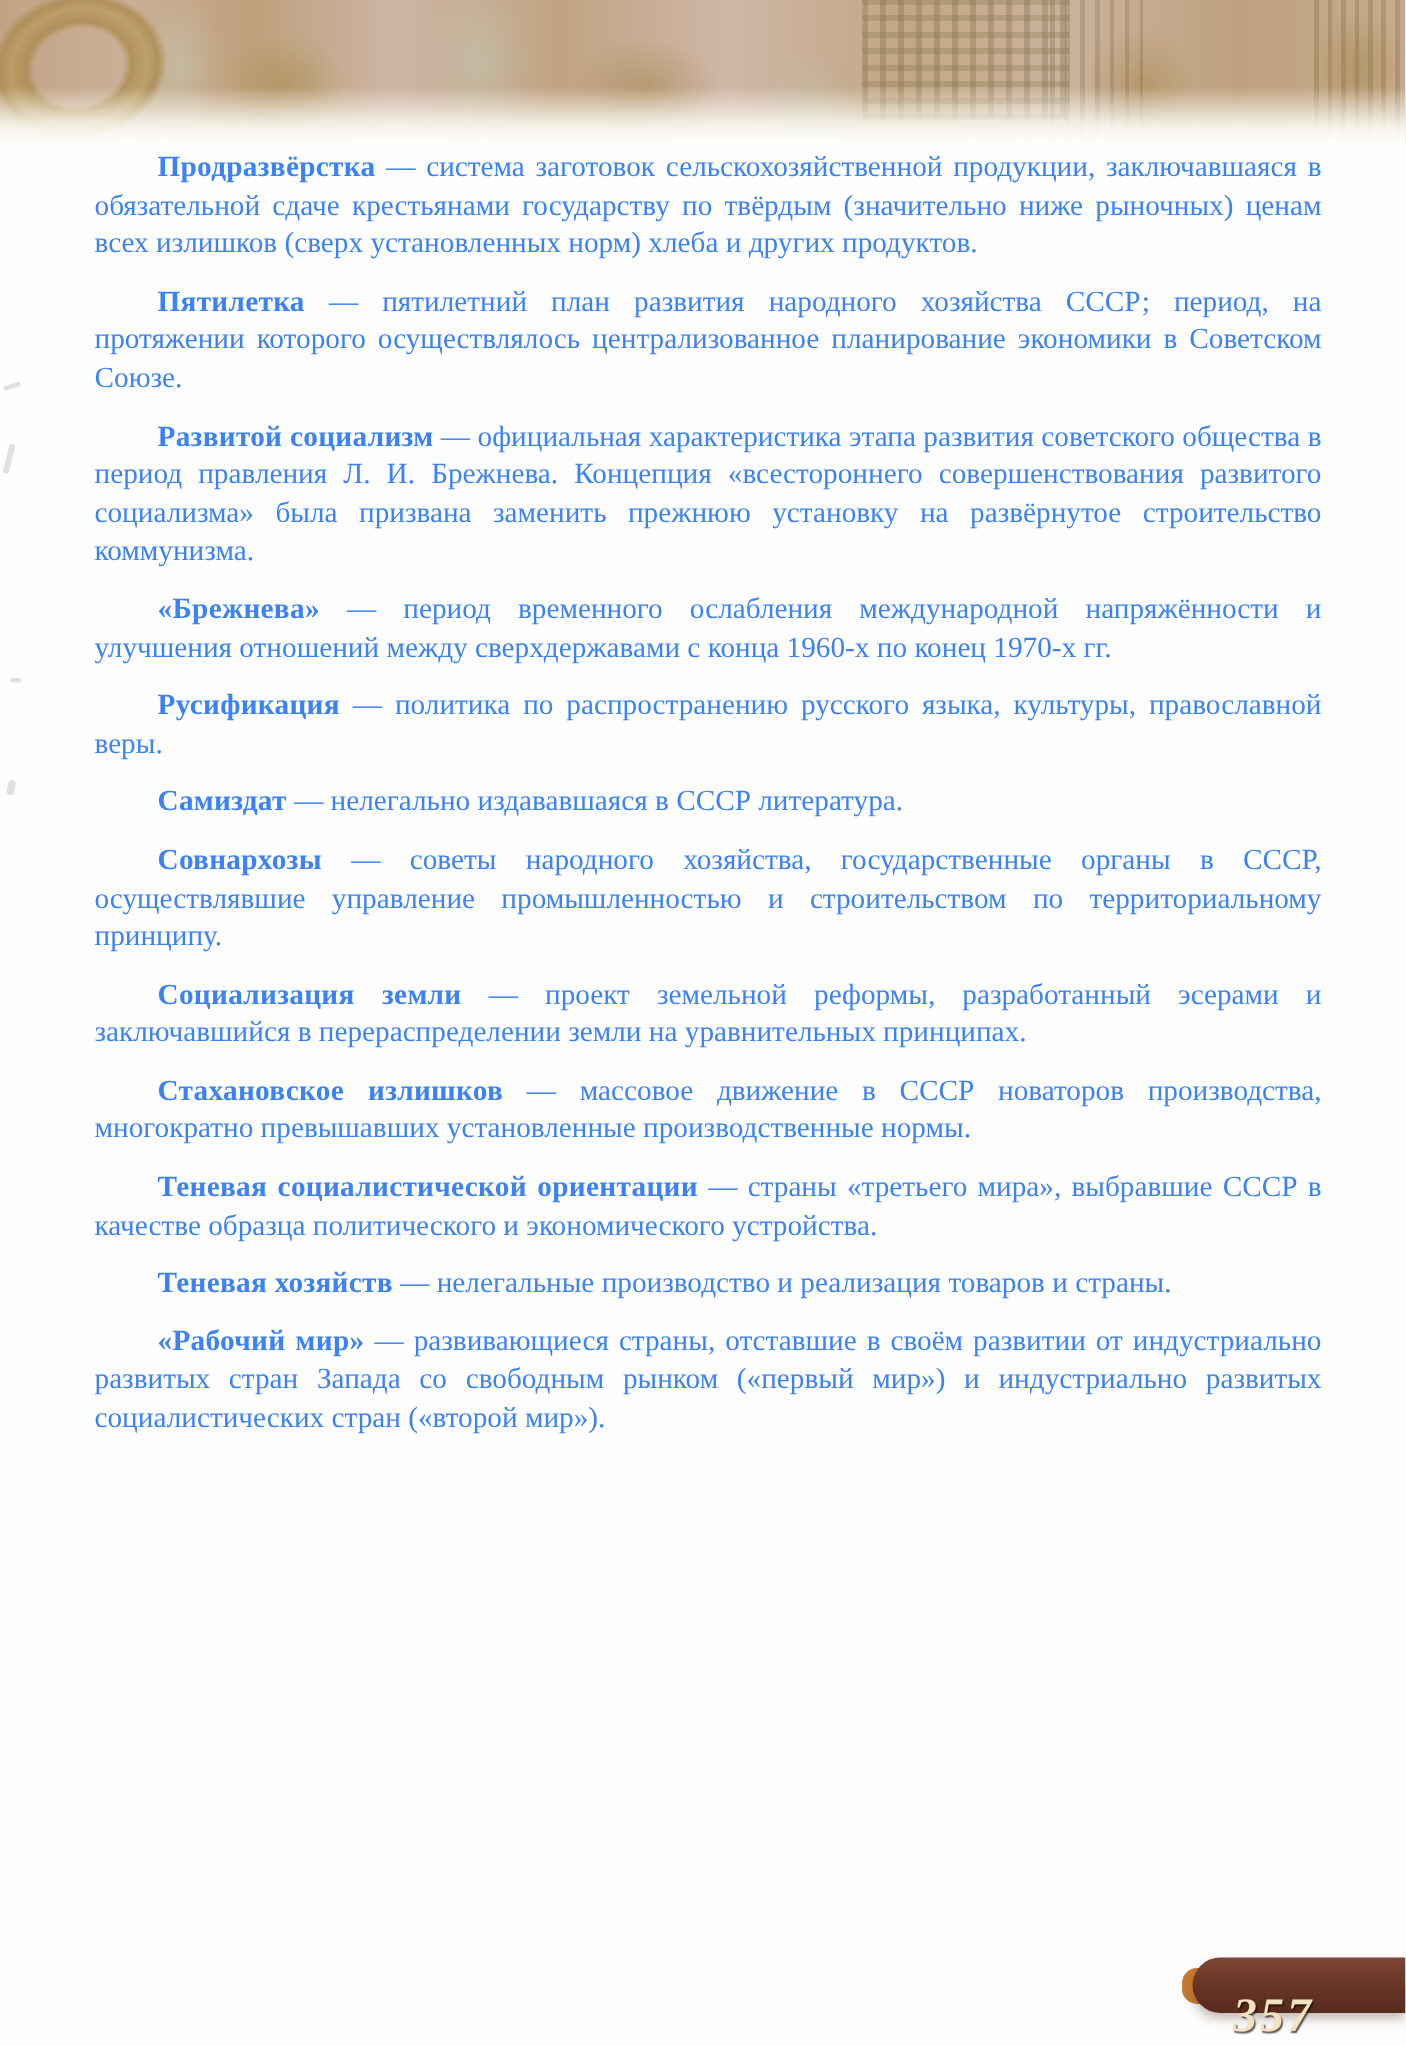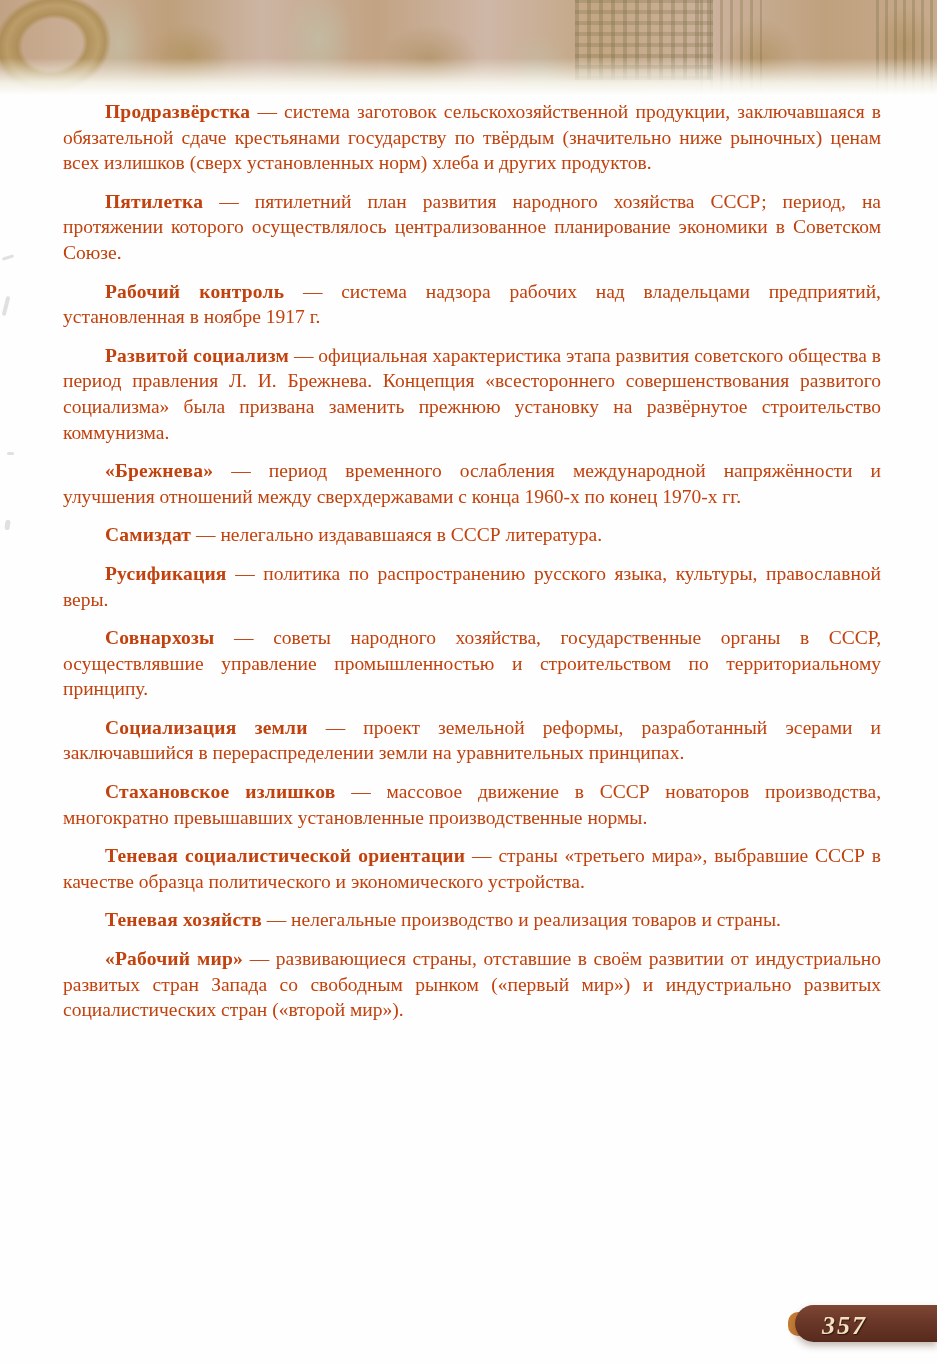--- a/index.html
+++ b/index.html
@@ -69,21 +69,21 @@
   .scan-mark { position: absolute; background: #c6c6c6; opacity: .55; border-radius: 2px; }
   .sm1 { left: 2px;  top: 256px; width: 12px; height: 3px;  transform: rotate(-18deg); }
   .sm2 { left: 4px;  top: 296px; width: 4px;  height: 20px; transform: rotate(14deg); }
   .sm3 { left: 7px;  top: 452px; width: 7px;  height: 3px; }
   .sm4 { left: 5px;  top: 520px; width: 5px;  height: 10px; transform: rotate(8deg); }
 
   
   .content {
     position: absolute; top: 99px; left: 63px;
     width: 818px;
-    color: #c2410c;
+    color: #3b82f6;
   }
   p.entry {
     margin: 0 0 13px 0;
     font-size: 19.5px;
     line-height: 25.6px;
     text-align: justify;
     text-indent: 42px;
   }
   p.entry b { font-weight: bold; letter-spacing: .2px; }
 
@@ -99,24 +99,24 @@
     border-radius: 10px 0 0 10px;
   }
   .badge-bar {
     position: absolute; left: 8px; top: 2px;
     width: 142px; height: 37px;
     border-radius: 19px 0 0 19px;
     background: linear-gradient(180deg, #7e4634 0%, #6a3728 45%, #572a1d 100%);
     box-shadow: 0 4px 7px rgba(90,60,40,.35);
   }
   .badge-num {
-    position: absolute; left: 27px; top: 6px;
+    position: absolute; left: 27px; top: 20px;
     font-family: "Liberation Serif", serif;
     font-style: italic; font-weight: bold;
-    font-size: 26px; letter-spacing: 2px;
+    font-size: 32px; letter-spacing: 2px;
     color: #f2e2c2;
     text-shadow: 1px 1px 1px rgba(30,10,5,.7);
   }
 </style>
 </head>
 <body>
 
 <div class="banner">
   <div class="b-blobs"></div>
   <div class="b-ring"></div>
@@ -127,25 +127,24 @@
 </div>
 
 <div class="scan-mark sm1"></div>
 <div class="scan-mark sm2"></div>
 <div class="scan-mark sm3"></div>
 <div class="scan-mark sm4"></div>
 
 <main class="content">
   <p class="entry"><b>Продразвёрстка</b> <span>— система заготовок сельскохозяйственной продукции, заключавшаяся в обязательной сдаче крестьянами государству по твёрдым (значительно ниже рыночных) ценам всех излишков (сверх установленных норм) хлеба и других продуктов.</span></p>
   <p class="entry"><b>Пятилетка</b> <span>— пятилетний план развития народного хозяйства СССР; период, на протяжении которого осуществлялось централизованное планирование экономики в Советском Союзе.</span></p>
-  <p class="entry"><b>Рабочий контроль</b> <span>— система надзора рабочих над владельцами предприятий, установленная в ноябре 1917 г.</span></p>
   <p class="entry"><b>Развитой социализм</b> <span>— официальная характеристика этапа развития советского общества в период правления Л. И. Брежнева. Концепция «всестороннего совершенствования развитого социализма» была призвана заменить прежнюю установку на развёрнутое строительство коммунизма.</span></p>
   <p class="entry"><b>«Брежнева»</b> <span>— период временного ослабления международной напряжённости и улучшения отношений между сверхдержавами с конца 1960-х по конец 1970-х гг.</span></p>
+  <p class="entry"><b>Русификация</b> <span>— политика по распространению русского языка, культуры, православной веры.</span></p>
   <p class="entry"><b>Самиздат</b> <span>— нелегально издававшаяся в СССР литература.</span></p>
-  <p class="entry"><b>Русификация</b> <span>— политика по распространению русского языка, культуры, православной веры.</span></p>
   <p class="entry"><b>Совнархозы</b> <span>— советы народного хозяйства, государственные органы в СССР, осуществлявшие управление промышленностью и строительством по территориальному принципу.</span></p>
   <p class="entry"><b>Социализация земли</b> <span>— проект земельной реформы, разработанный эсерами и заключавшийся в перераспределении земли на уравнительных принципах.</span></p>
   <p class="entry"><b>Стахановское излишков</b> <span>— массовое движение в СССР новаторов производства, многократно превышавших установленные производственные нормы.</span></p>
   <p class="entry"><b>Теневая социалистической ориентации</b> <span>— страны «третьего мира», выбравшие СССР в качестве образца политического и экономического устройства.</span></p>
   <p class="entry"><b>Теневая хозяйств</b> <span>— нелегальные производство и реализация товаров и страны.</span></p>
   <p class="entry"><b>«Рабочий мир»</b> <span>— развивающиеся страны, отставшие в своём развитии от индустриально развитых стран Запада со свободным рынком («первый мир») и индустриально развитых социалистических стран («второй мир»).</span></p>
 </main>
 
 <div class="badge-wrap">
   <div class="badge-notch"></div>

